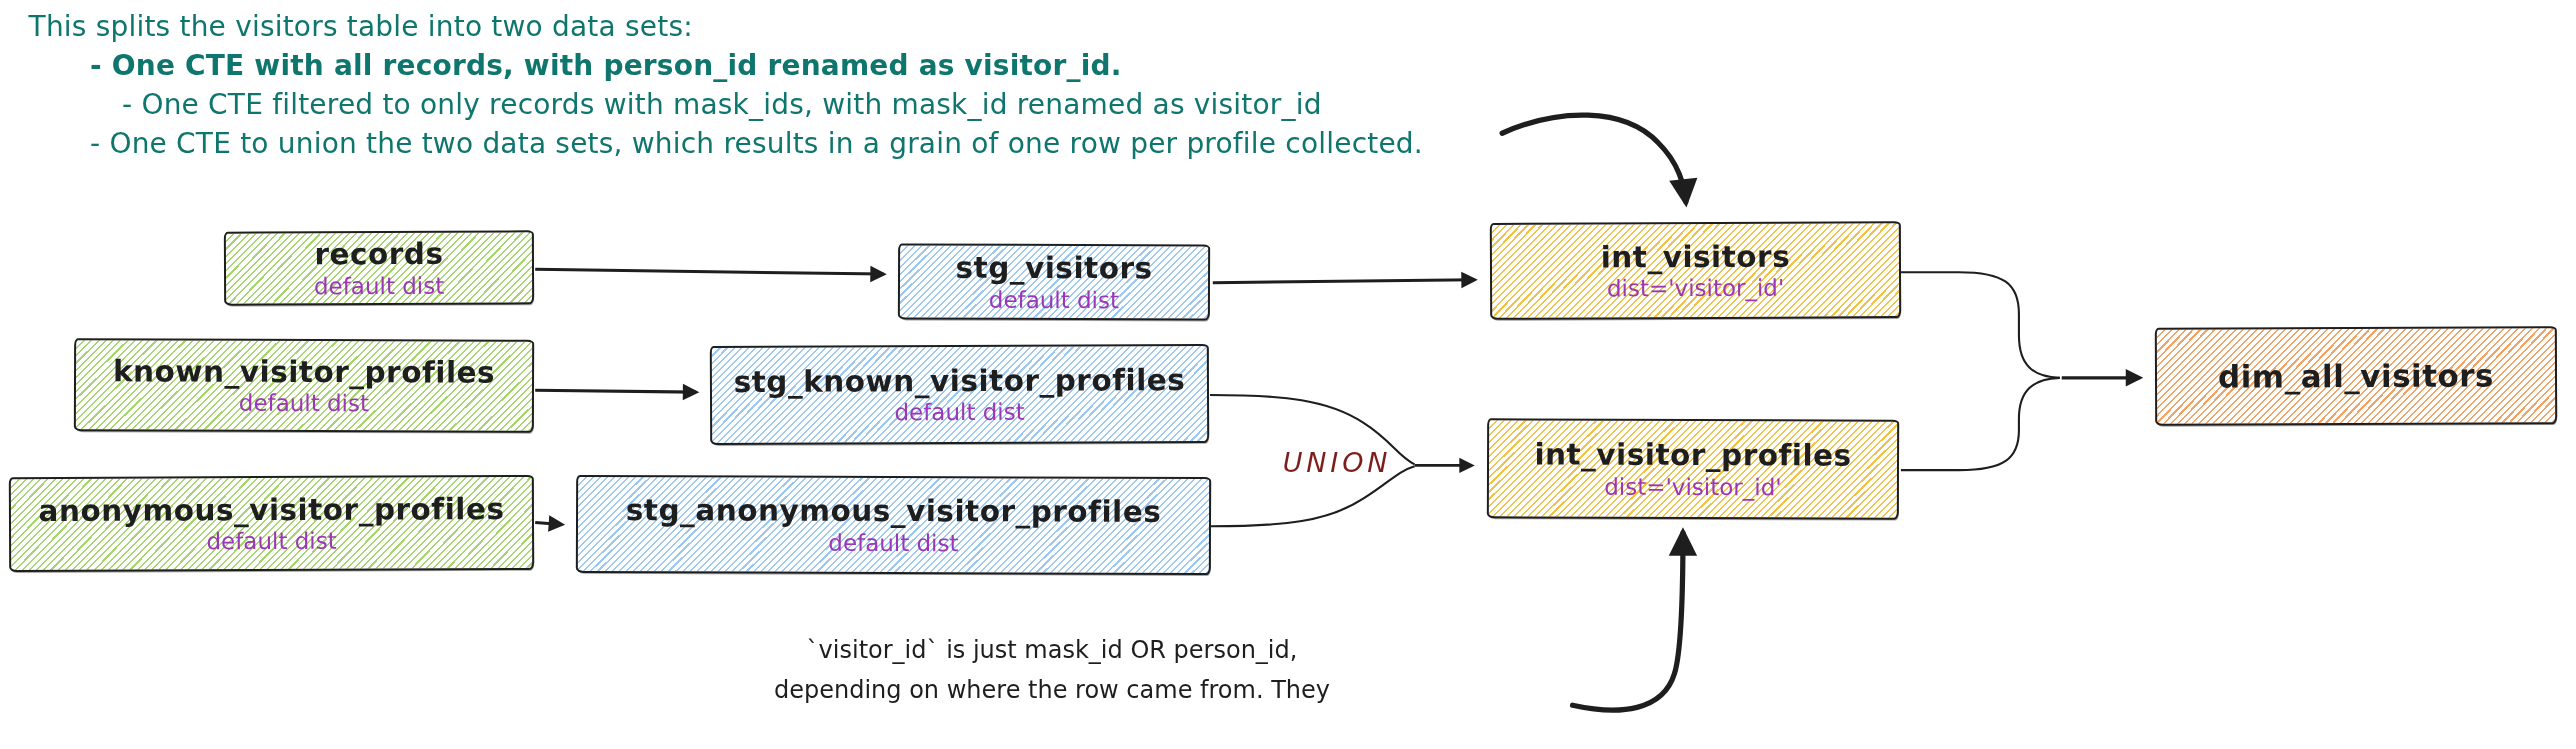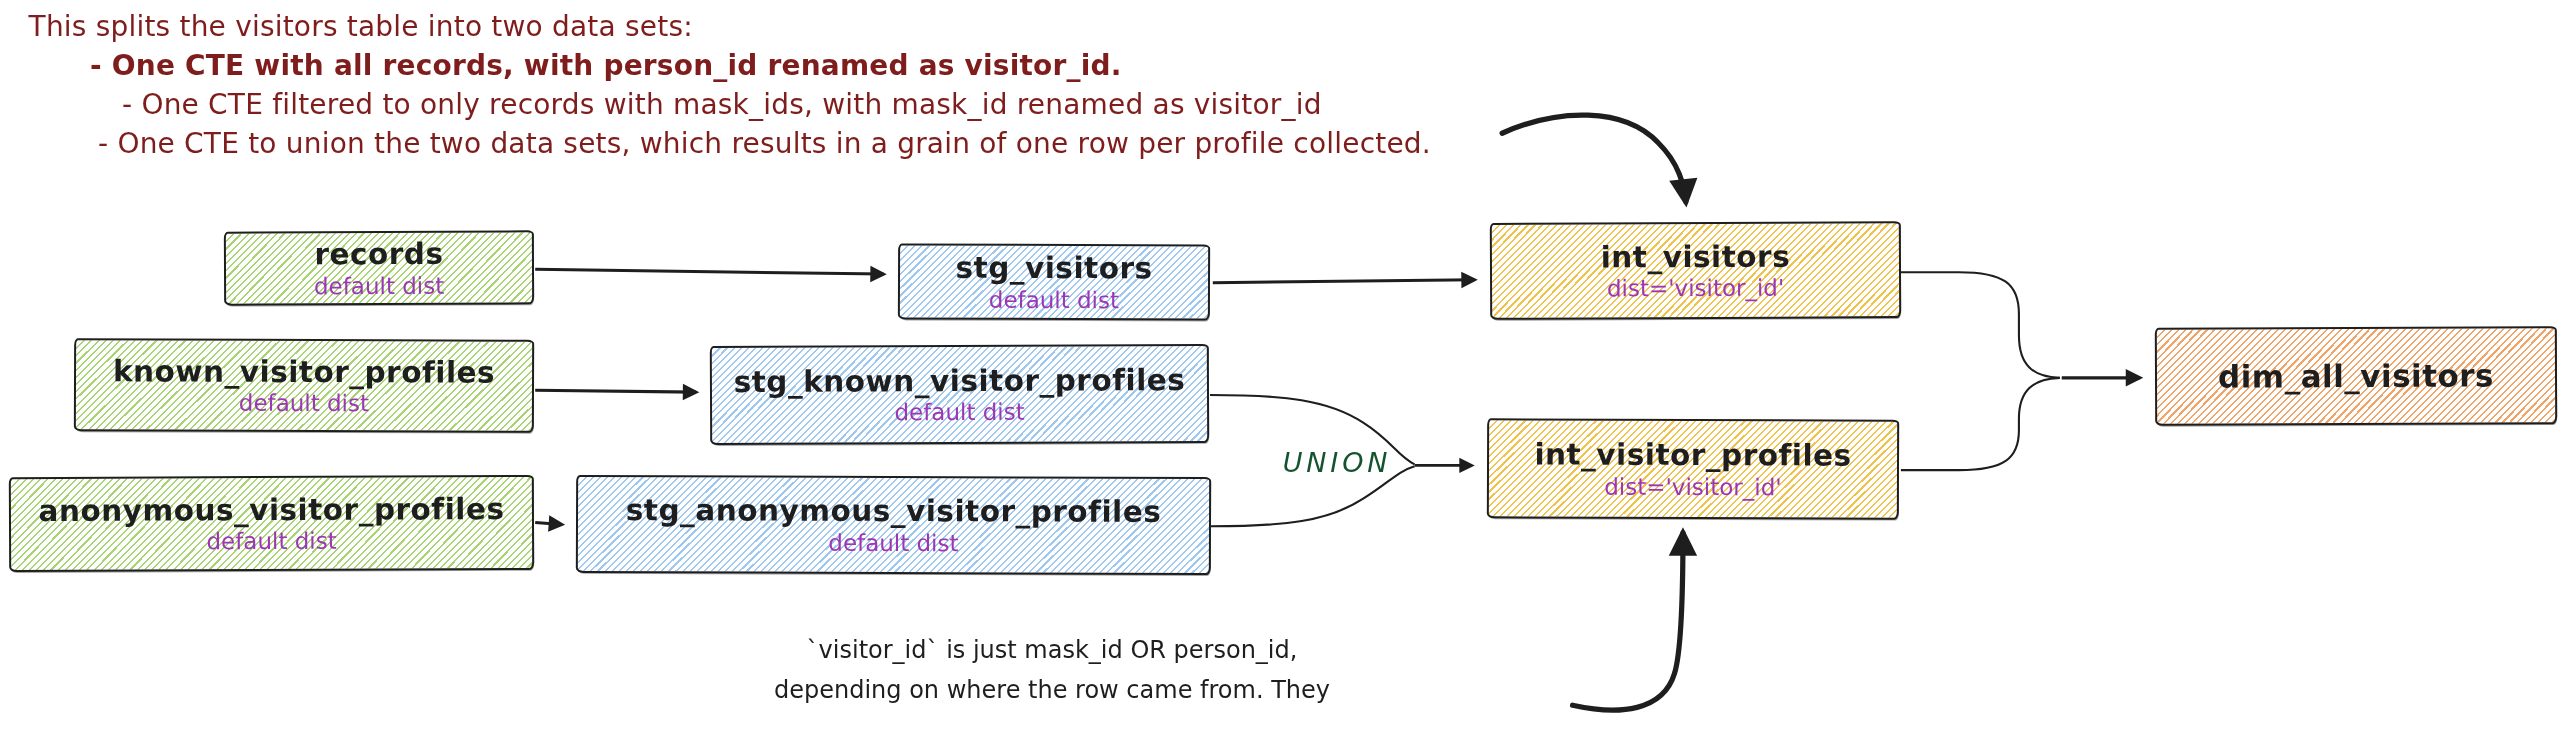--- a/index.html
+++ b/index.html
@@ -10,38 +10,38 @@
     overflow:hidden;
     font-family:"DejaVu Sans","Liberation Sans",sans-serif;
     color:#1e1e1e;
   }
   
   .note-line{
     position:absolute;
     font-size:28px;
     line-height:38px;
     white-space:nowrap;
-    color:#7f1d1d;
+    color:#0f766e;
     letter-spacing:0.2px;
   }
   .bottom-note{
     position:absolute;
     left:514px;top:630px;width:1076px;
     text-align:center;
     font-size:24px;line-height:40px;
     color:#1e1e1e;
   }
   .union-label{
     position:absolute;
     left:1261px;top:447px;width:152px;
     text-align:center;
     font-size:27px;line-height:32px;
     font-style:italic;
     letter-spacing:3.8px;
-    color:#14532d;
+    color:#7f1d1d;
   }
   
   .node{
     position:absolute;
     box-sizing:border-box;
     border:2.9px solid #1e1e1e;
     border-radius:3.8px 6.7px 4.8px 7.6px / 6.7px 3.8px 7.6px 4.8px;
     box-shadow:1px 1.9px 0 -1px rgba(30,30,30,.4);
     display:flex;flex-direction:column;
     align-items:center;justify-content:center;
@@ -73,21 +73,21 @@
   #edges path{pointer-events:stroke;}
 </style>
 </head>
 <body>
 
 <div id="canvas">
 
   <div class="note-line" style="left:28.6px;top:7.6px;">This splits the visitors table into two data sets:</div>
   <div class="note-line" style="left:90px;top:47px;font-weight:bold;">- One CTE with all records, with person_id renamed as visitor_id.</div>
   <div class="note-line" style="left:90px;top:86px;margin-left:32px;">- One CTE filtered to only records with mask_ids, with mask_id renamed as visitor_id</div>
-  <div class="note-line" style="left:98px;top:125px;">- One CTE to union the two data sets, which results in a grain of one row per profile collected.</div>
+  <div class="note-line" style="left:90px;top:125px;">- One CTE to union the two data sets, which results in a grain of one row per profile collected.</div>
 
   <svg id="edges" width="2576" height="749" viewBox="0 0 2706 787">
     <defs>
       <marker id="ah" viewBox="0 0 12 12" refX="9" refY="6" markerWidth="6.5" markerHeight="6.5" orient="auto-start-reverse">
         <path d="M1 1 L11 6 L1 11 Z" fill="#1e1e1e"></path>
       </marker>
     </defs>
 
     <path d="M 562 283 L 928 288" stroke="#1e1e1e" stroke-width="3.2" fill="none" marker-end="url(#ah)"></path>
     <path d="M 1274 297 L 1549 294" stroke="#1e1e1e" stroke-width="3.2" fill="none" marker-end="url(#ah)"></path>

